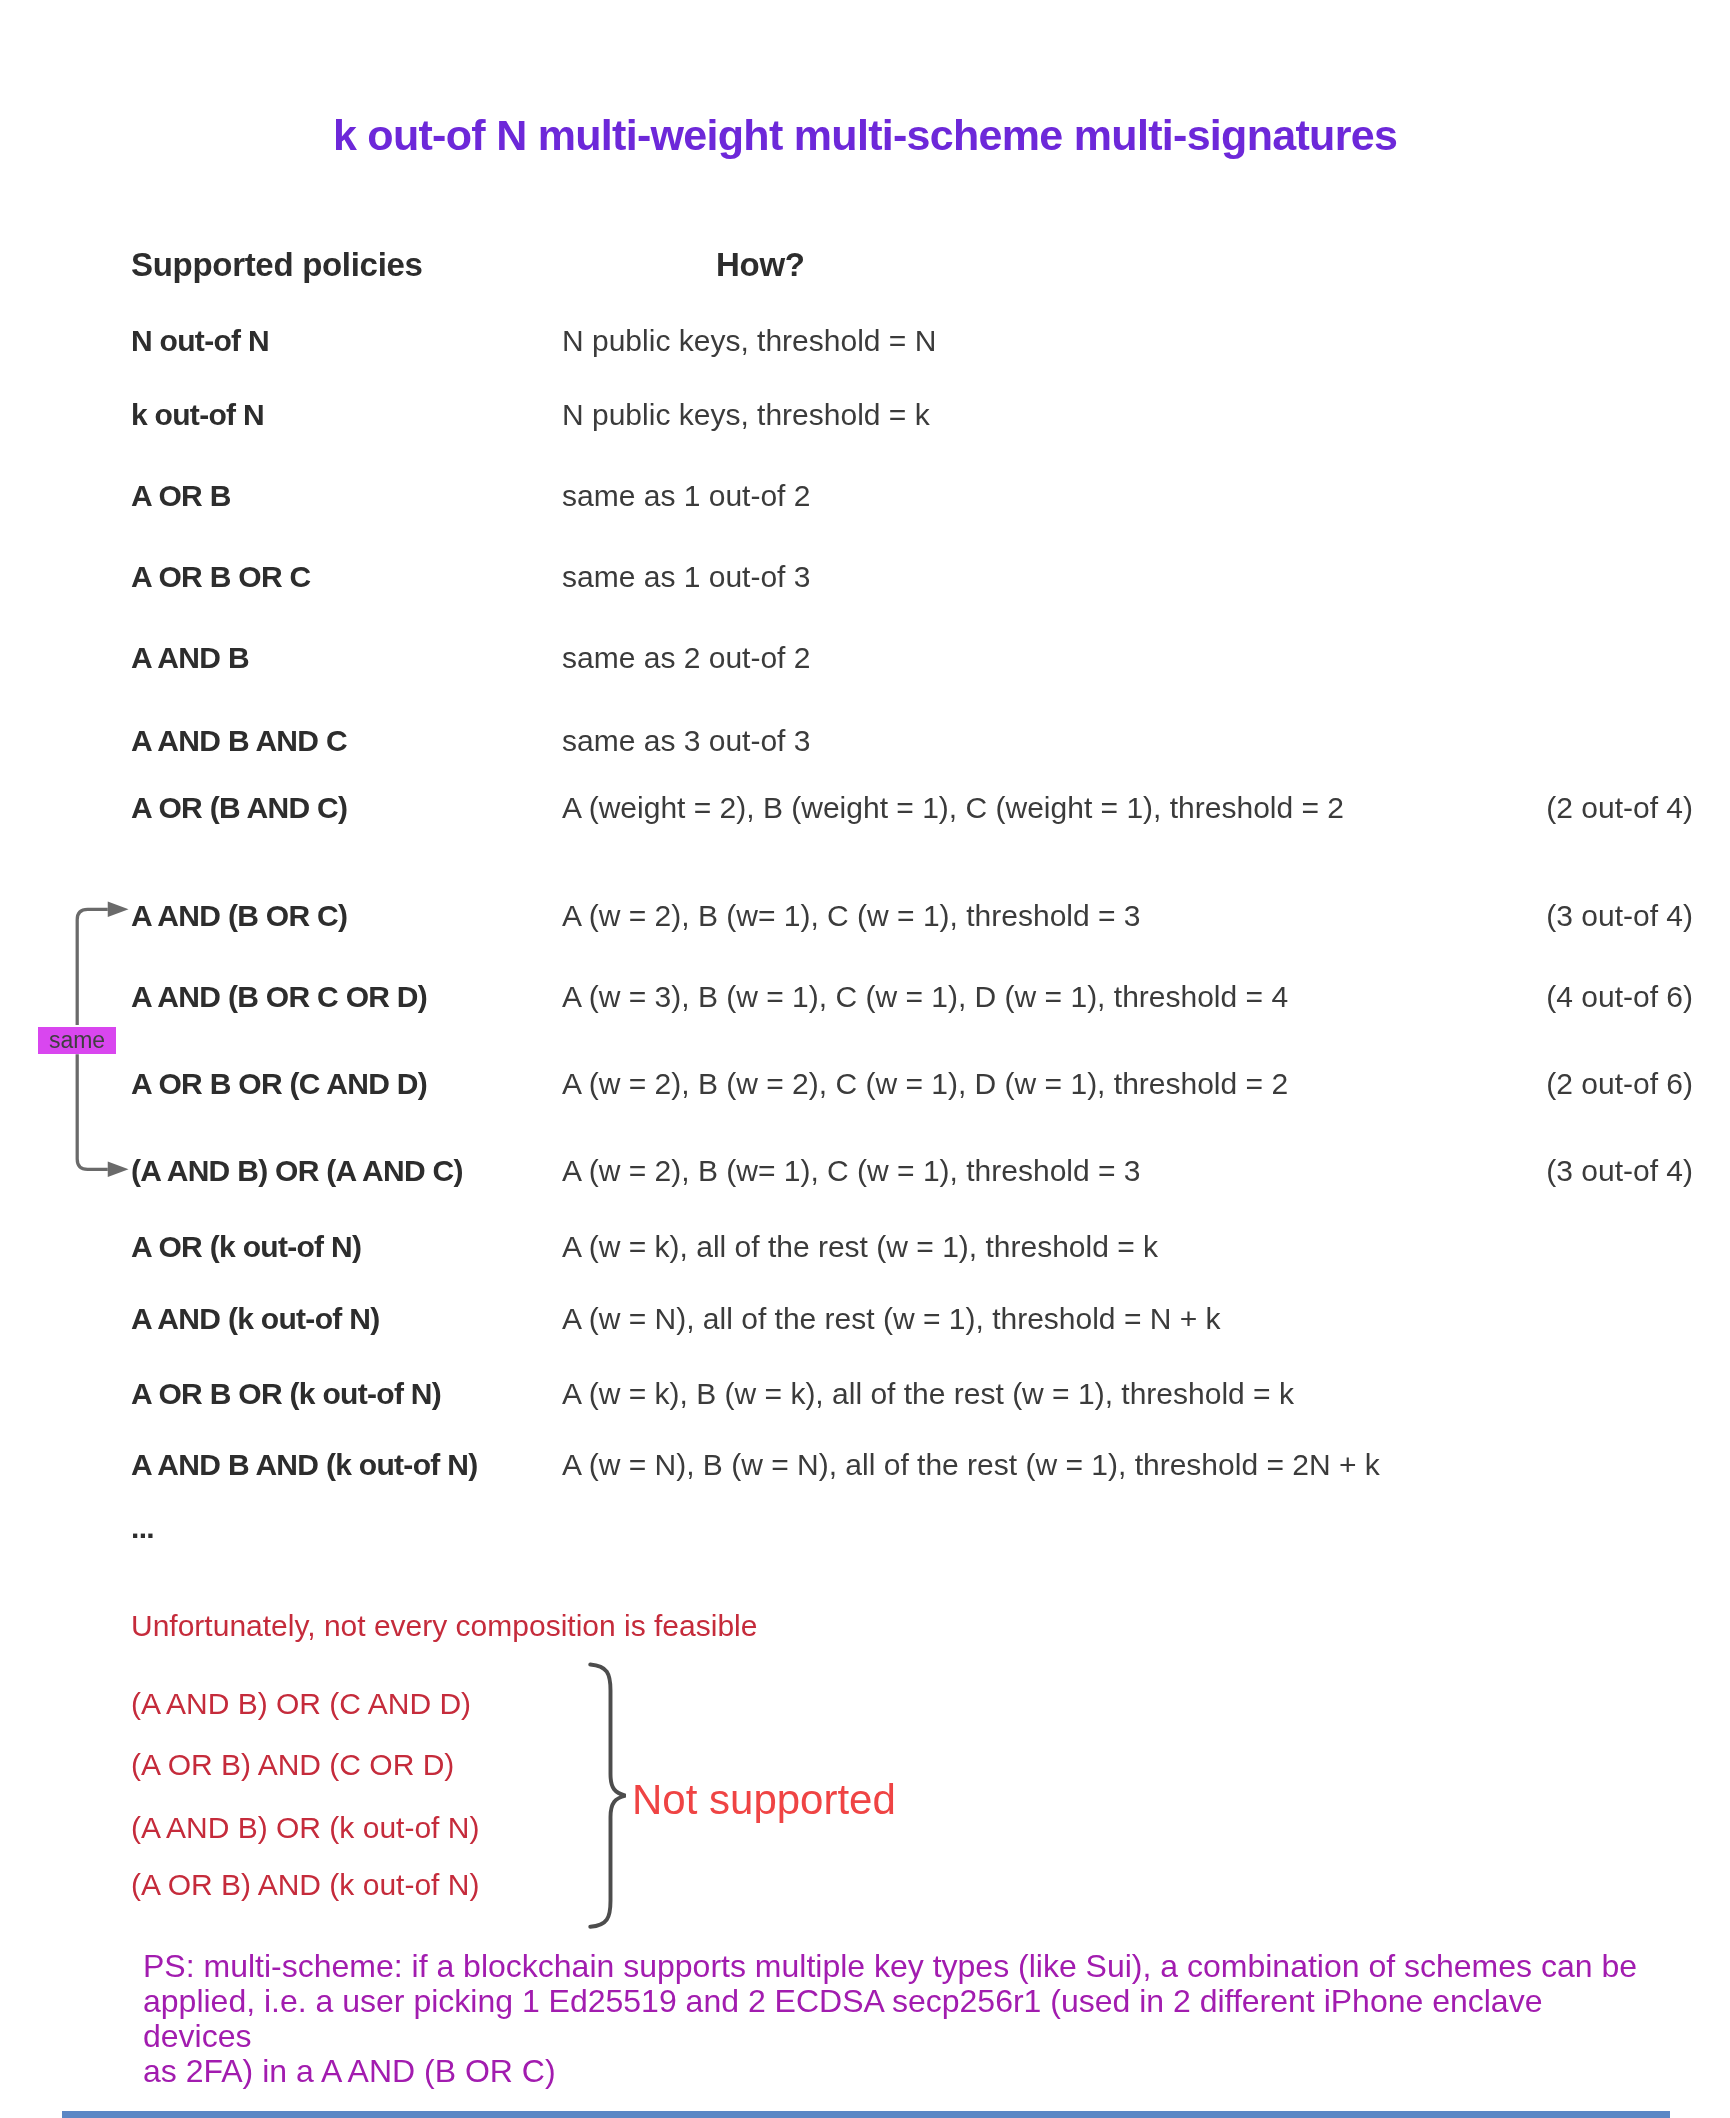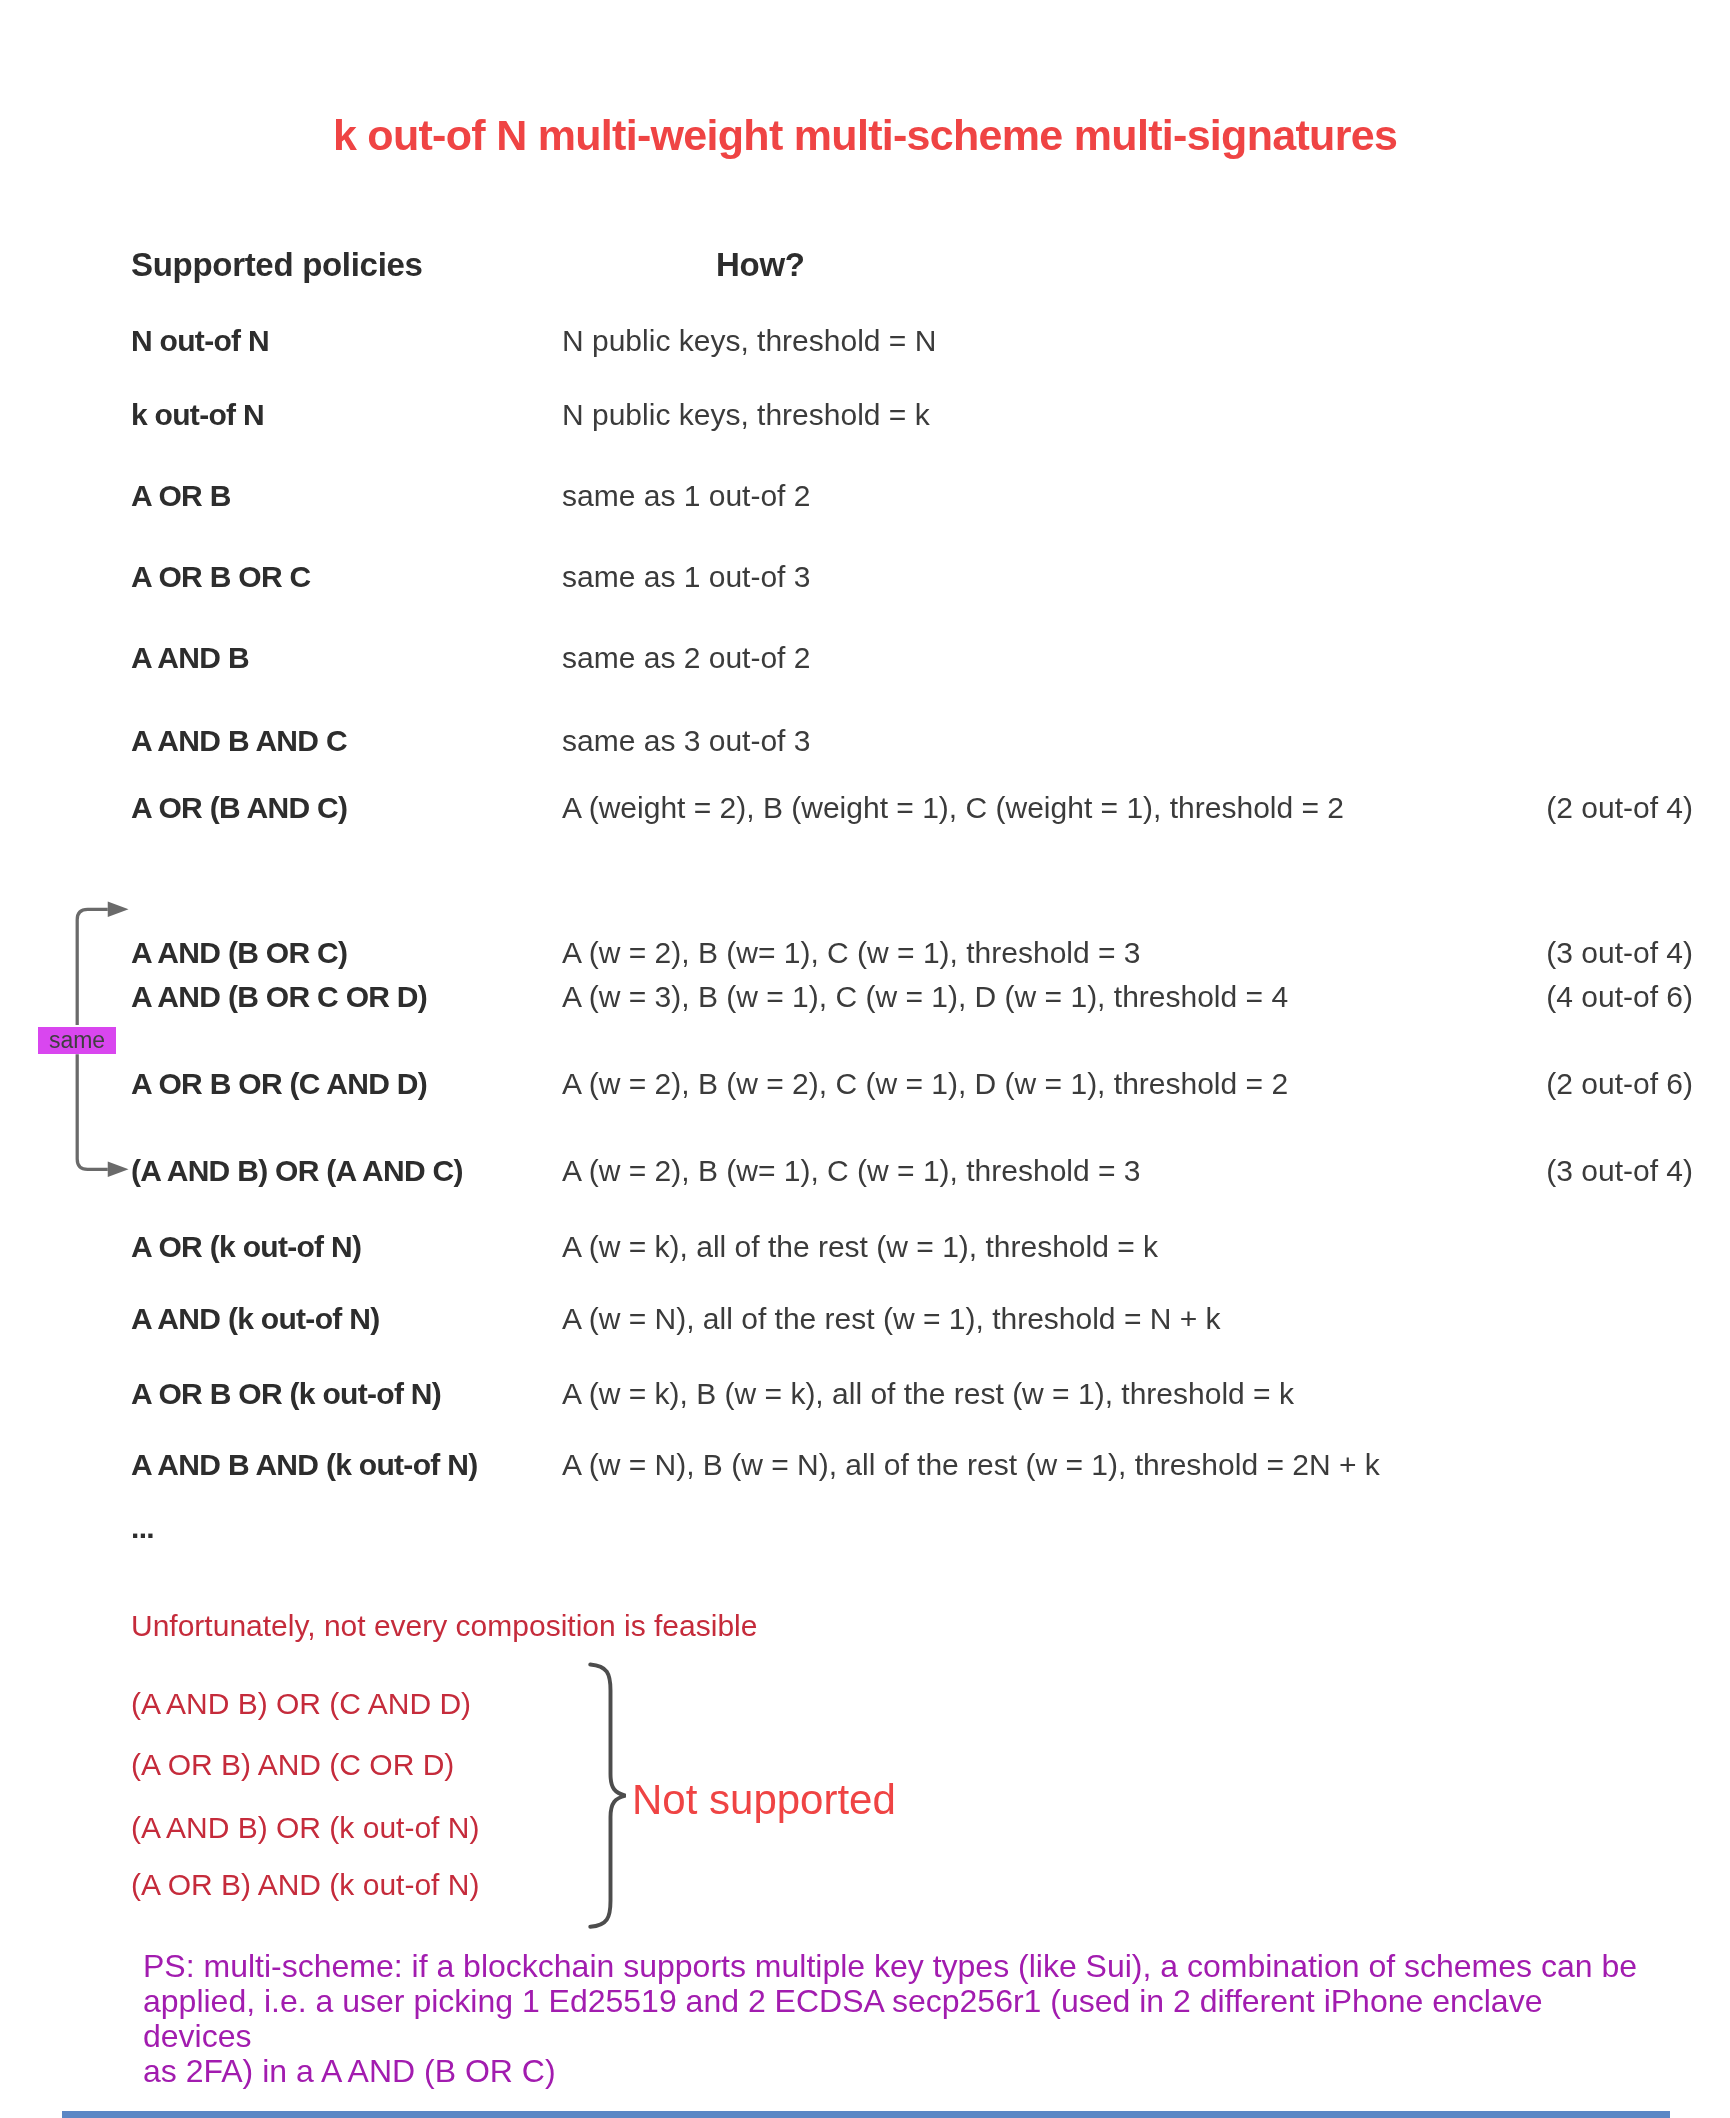--- a/index.html
+++ b/index.html
@@ -8,21 +8,21 @@
     width:1730px;height:2119px;
     background:#ffffff;
     font-family:"Liberation Sans","DejaVu Sans",sans-serif;
     color:#2e2e2e;
     overflow:hidden;
   }
   .abs{position:absolute;white-space:nowrap;}
   .title{
     left:0;right:0;top:111px;
     text-align:center;
-    font-size:43px;font-weight:700;letter-spacing:-0.7px;color:#ef4444;
+    font-size:43px;font-weight:700;letter-spacing:-0.7px;color:#6d28d9;
   }
   .hdr{font-size:33px;font-weight:700;letter-spacing:-0.3px;color:#2d2d2d;top:246px;}
   .hdr-policy{left:131px;}
   .hdr-how{left:716px;}
   .row{left:0;right:0;height:30px;font-size:30px;line-height:30px;}
   .row .policy{position:absolute;left:131px;font-weight:700;letter-spacing:-0.7px;color:#2d2d2d;white-space:nowrap;}
   .row .how{position:absolute;left:562px;font-weight:400;color:#3b3b3b;white-space:nowrap;}
   .row .outof{position:absolute;right:37px;width:327px;text-align:right;font-weight:400;color:#3b3b3b;white-space:nowrap;}
   .same-label{
     left:38px;top:1027px;width:78px;text-align:center;
@@ -80,21 +80,21 @@
   <div class="abs row" style="top:726px">
       <span class="policy">A AND B AND C</span>
       <span class="how">same as 3 out-of 3</span>
       <span class="outof"></span>
     </div>
   <div class="abs row" style="top:793px">
       <span class="policy">A OR (B AND C)</span>
       <span class="how">A (weight = 2), B (weight = 1), C (weight = 1), threshold = 2</span>
       <span class="outof">(2 out-of 4)</span>
     </div>
-  <div class="abs row" style="top:938px">
+  <div class="abs row" style="top:901px">
       <span class="policy">A AND (B OR C)</span>
       <span class="how">A (w = 2), B (w= 1), C (w = 1), threshold = 3</span>
       <span class="outof">(3 out-of 4)</span>
     </div>
   <div class="abs row" style="top:982px">
       <span class="policy">A AND (B OR C OR D)</span>
       <span class="how">A (w = 3), B (w = 1), C (w = 1), D (w = 1), threshold = 4</span>
       <span class="outof">(4 out-of 6)</span>
     </div>
   <div class="abs row" style="top:1069px">

